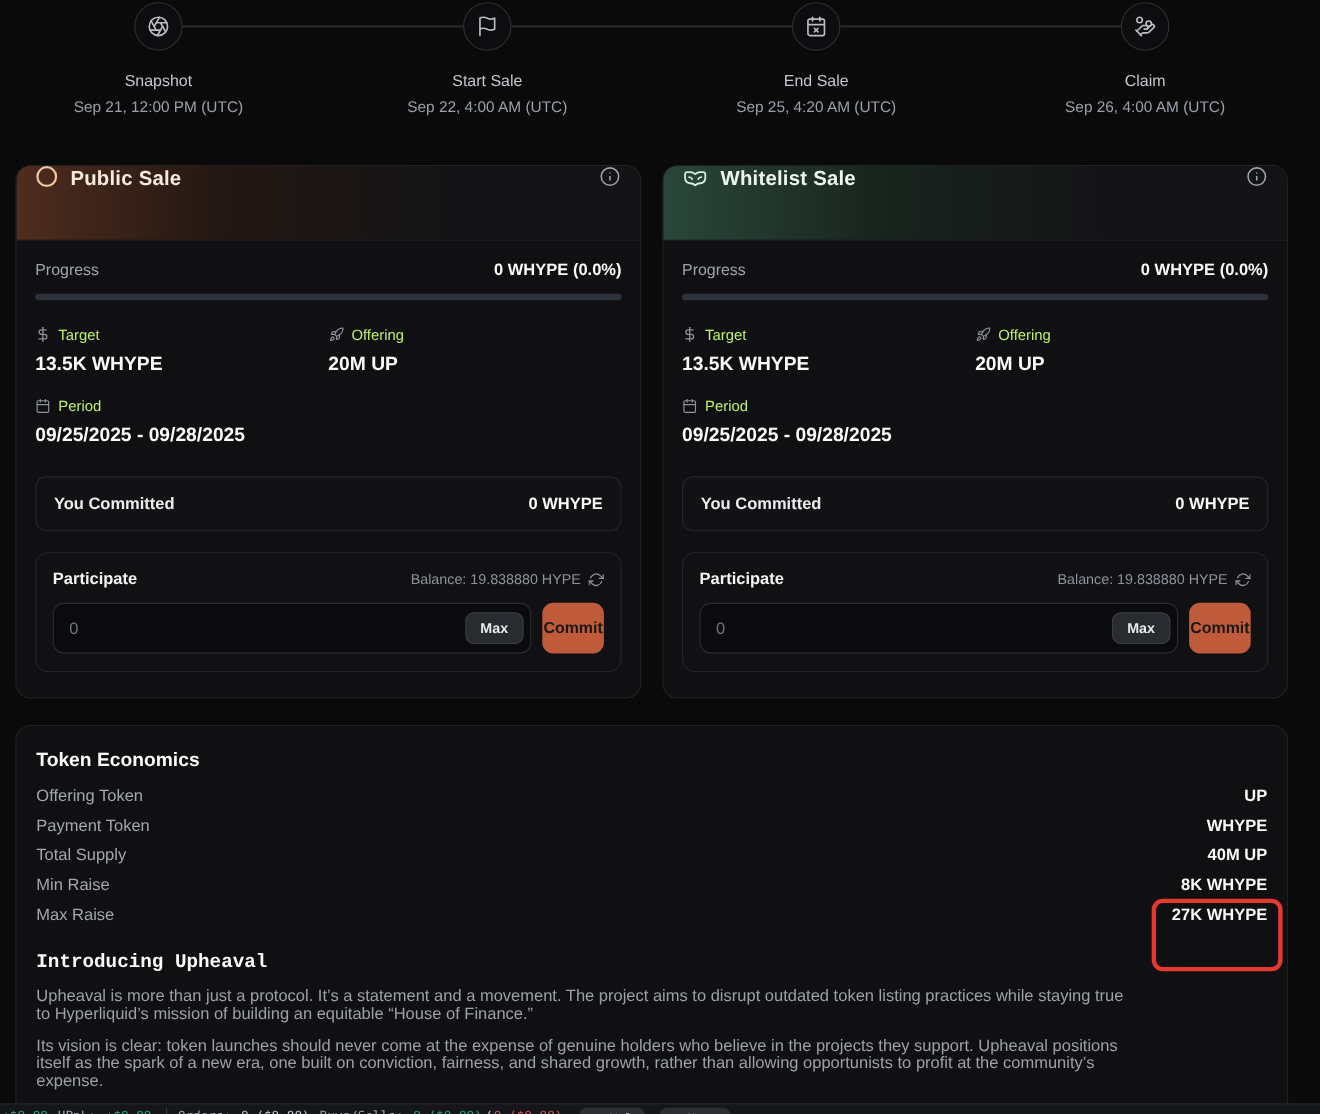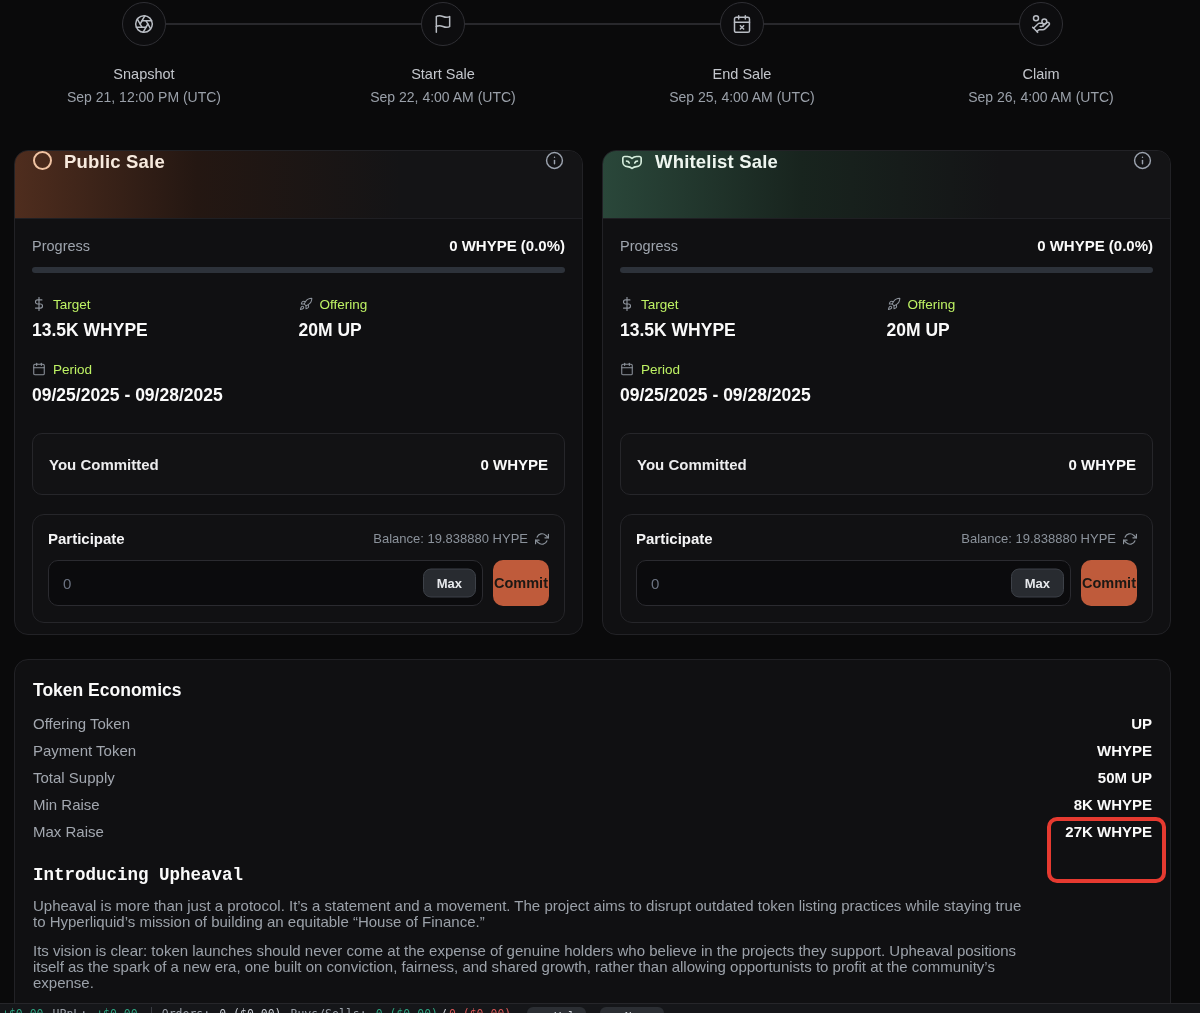--- a/index.html
+++ b/index.html
@@ -37,21 +37,21 @@
   .muted  { font-size:14.5px; color:#9ea4ad; }
   .strong { font-size:15px; font-weight:700; color:#fafafa; }
   .progress-track { margin-top:13px; height:6px; border-radius:3px; background:#2d323a; }
 
   .stats-grid { display:grid; grid-template-columns:1fr 1fr; margin-top:22px; }
   .stat-label { display:flex; align-items:center; gap:7px; font-size:13.5px; color:#bef264; height:18px; }
   .stat-label svg { color:#8d939c; }
   .stat-value { margin-top:7px; font-size:17.5px; font-weight:700; color:#fafafa; height:24px; }
   .period-stat { margin-top:16px; }
 
-  .committed-box { margin-top:24px; height:62px; border:1px solid #26262a; border-radius:10px;
+  .committed-box { margin-top:24px; height:50px; border:1px solid #26262a; border-radius:10px;
     background:#121214; display:flex; align-items:center; justify-content:space-between; padding:0 16px; }
   .committed-label { font-size:15px; font-weight:600; color:#ececee; }
   .committed-value { font-size:15px; font-weight:700; color:#fafafa; }
 
   .participate-box { margin-top:19px; border:1px solid #26262a; border-radius:12px;
     background:#111113; padding:15px 15px 16px; }
   .pt-head { display:flex; align-items:center; justify-content:space-between; }
   .pt-title { font-size:15px; font-weight:600; color:#f4f4f5; }
   .pt-balance { font-size:13px; color:#8b929b; display:flex; align-items:center; gap:7px; }
   .refresh-icon { color:#8b929b; display:flex; cursor:pointer; }
@@ -138,21 +138,21 @@
       <svg width="20" height="20" viewBox="0 0 24 24" fill="none" stroke="currentColor" stroke-width="1.8" stroke-linecap="round" stroke-linejoin="round">
           <rect x="3" y="4" width="18" height="18" rx="2"></rect>
           <line x1="16" y1="2" x2="16" y2="6"></line>
           <line x1="8" y1="2" x2="8" y2="6"></line>
           <line x1="3" y1="10" x2="21" y2="10"></line>
           <line x1="10" y1="14" x2="14" y2="18"></line>
           <line x1="14" y1="14" x2="10" y2="18"></line>
         </svg>
     </div>
     <div class="tl-label">End Sale</div>
-    <div class="tl-date">Sep 25, 4:00 AM (UTC)</div>
+    <div class="tl-date">Sep 25, 4:20 AM (UTC)</div>
   </div>
 
   <div class="milestone" style="left:891px;">
     <div class="tl-circle">
       <svg width="20" height="20" viewBox="0 0 24 24" fill="none" stroke="currentColor" stroke-width="1.8" stroke-linecap="round" stroke-linejoin="round">
           <path d="M11 15h2a2 2 0 1 0 0-4h-3c-.6 0-1.1.2-1.4.6L3 17"></path>
           <path d="m7 21 1.6-1.4c.3-.4.8-.6 1.4-.6h4c1.1 0 2.1-.4 2.8-1.2l4.6-4.4a2 2 0 0 0-2.75-2.91l-4.2 3.9"></path>
           <path d="m2 16 6 6"></path>
           <circle cx="16" cy="9" r="2.9"></circle>
           <circle cx="6" cy="5" r="3"></circle>
@@ -361,21 +361,21 @@
     <div class="econ-row">
       <span class="econ-label">Offering Token</span>
       <span class="econ-value">UP</span>
     </div>
     <div class="econ-row">
       <span class="econ-label">Payment Token</span>
       <span class="econ-value">WHYPE</span>
     </div>
     <div class="econ-row">
       <span class="econ-label">Total Supply</span>
-      <span class="econ-value">50M UP</span>
+      <span class="econ-value">40M UP</span>
     </div>
     <div class="econ-row">
       <span class="econ-label">Min Raise</span>
       <span class="econ-value">8K WHYPE</span>
     </div>
     <div class="econ-row">
       <span class="econ-label">Max Raise</span>
       <span class="econ-value">27K WHYPE</span>
     </div>
     <div class="annotation-box"></div>

